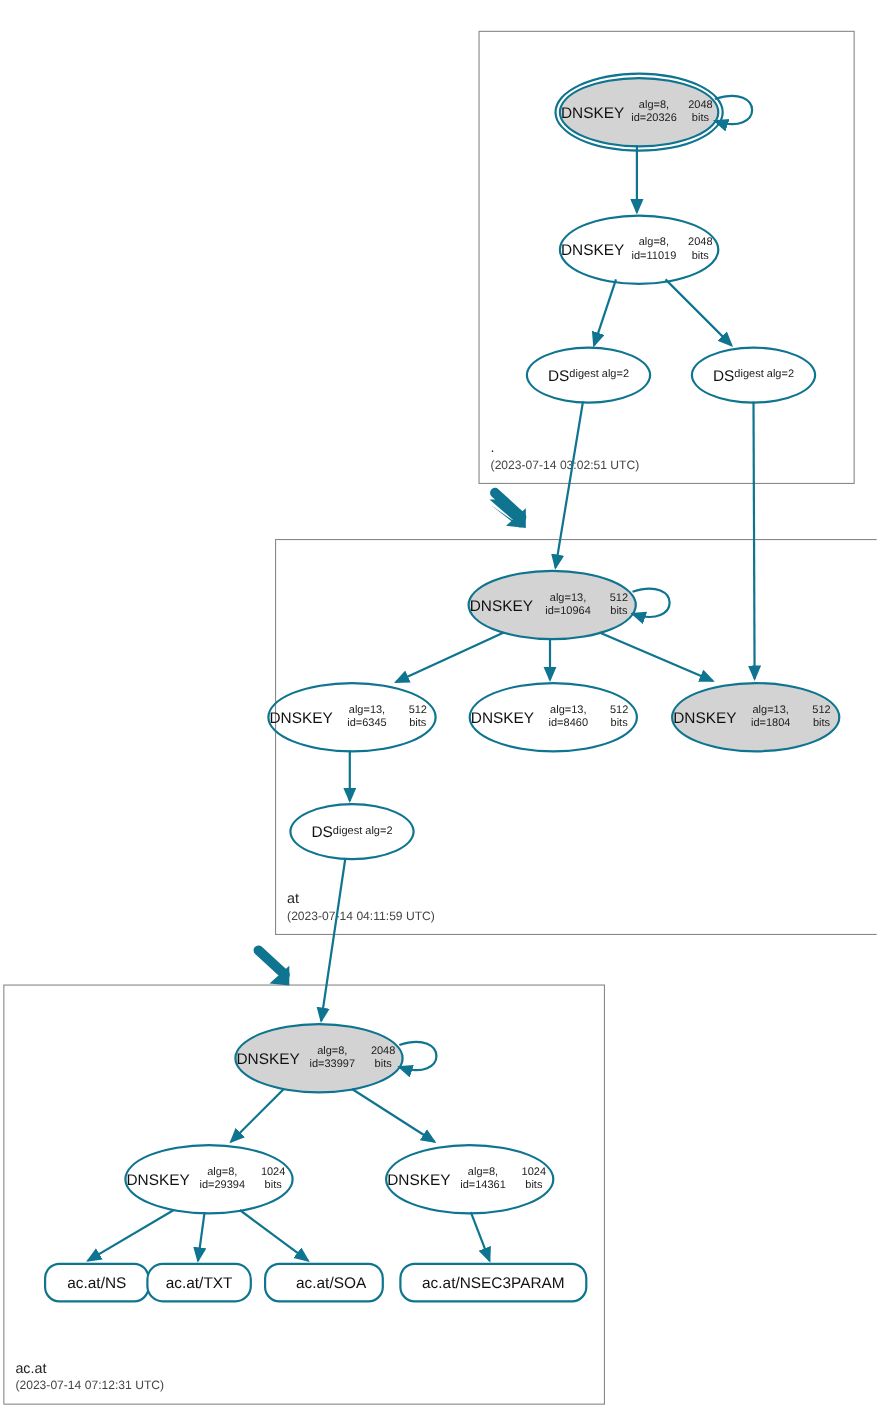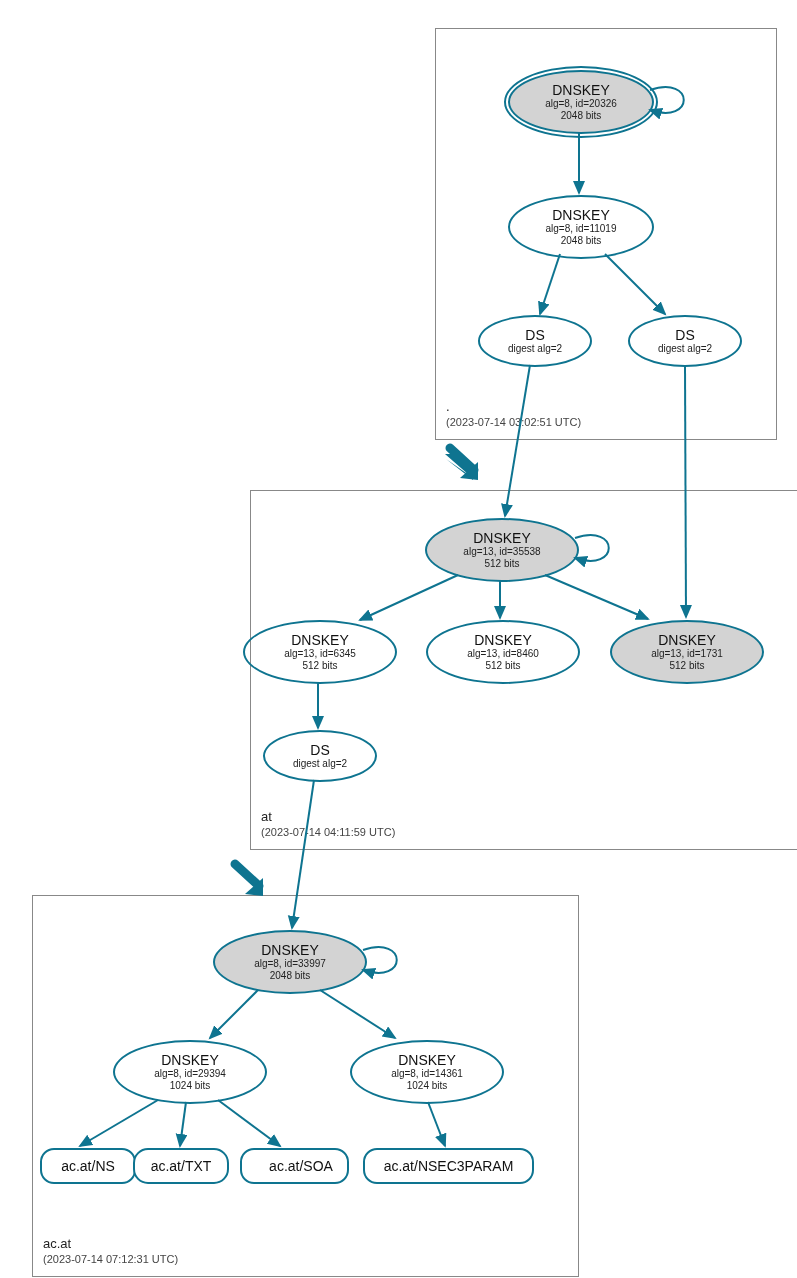--- a/index.html
+++ b/index.html
@@ -25,21 +25,20 @@
   }
   .zone-timestamp {
     font-size: 11px;
     color: #444;
   }
   .node {
     position: absolute;
     border: 2px solid #0e7490;
     text-align: center;
     display: flex;
-    flex-direction: column;
     justify-content: center;
     align-items: center;
   }
   .ellipse { border-radius: 50%; }
   .ellipse-double::before {
     content: "";
     position: absolute;
     top: -6px; left: -6px; right: -6px; bottom: -6px;
     border: 2px solid #0e7490;
     border-radius: 50%;
@@ -78,21 +77,21 @@
   </div>
 </div>
 
 <div class="zone-box" style="left:223px; top:490px; width:553px; height:358px;margin-left:27px;">
   <div class="zone-label">
     <span>at</span><br>
     <span class="zone-timestamp">(2023-07-14 04:11:59 UTC)</span>
   </div>
 </div>
 
-<div class="zone-box" style="left:32px; top:895px; width:545px; height:380px;">
+<div class="zone-box" style="left:3px; top:895px; width:545px; height:380px;">
   <div class="zone-label">
     <span>ac.at</span><br>
     <span class="zone-timestamp">(2023-07-14 07:12:31 UTC)</span>
   </div>
 </div>
 
 <div class="node ellipse ellipse-double filled" style="left:508px; top:70px; width:142px; height:60px;">
   <div class="node-title">DNSKEY</div>
   <div class="node-sub">alg=8, id=20326</div>
   <div class="node-sub">2048 bits</div>
@@ -109,39 +108,39 @@
   <div class="node-sub">digest alg=2</div>
 </div>
 
 <div class="node ellipse" style="left:628px; top:315px; width:110px; height:48px;">
   <div class="node-title">DS</div>
   <div class="node-sub">digest alg=2</div>
 </div>
 
 <div class="node ellipse filled" style="left:425px; top:518px; width:150px; height:60px;">
   <div class="node-title">DNSKEY</div>
-  <div class="node-sub">alg=13, id=35538</div>
+  <div class="node-sub">alg=13, id=10964</div>
   <div class="node-sub">512 bits</div>
 </div>
 
 <div class="node ellipse" style="left:243px; top:620px; width:150px; height:60px;">
   <div class="node-title">DNSKEY</div>
   <div class="node-sub">alg=13, id=6345</div>
   <div class="node-sub">512 bits</div>
 </div>
 
 <div class="node ellipse" style="left:426px; top:620px; width:150px; height:60px;">
   <div class="node-title">DNSKEY</div>
   <div class="node-sub">alg=13, id=8460</div>
   <div class="node-sub">512 bits</div>
 </div>
 
 <div class="node ellipse filled" style="left:610px; top:620px; width:150px; height:60px;">
   <div class="node-title">DNSKEY</div>
-  <div class="node-sub">alg=13, id=1731</div>
+  <div class="node-sub">alg=13, id=1804</div>
   <div class="node-sub">512 bits</div>
 </div>
 
 <div class="node ellipse" style="left:263px; top:730px; width:110px; height:48px;">
   <div class="node-title">DS</div>
   <div class="node-sub">digest alg=2</div>
 </div>
 
 <div class="node ellipse filled" style="left:213px; top:930px; width:150px; height:60px;">
   <div class="node-title">DNSKEY</div>

